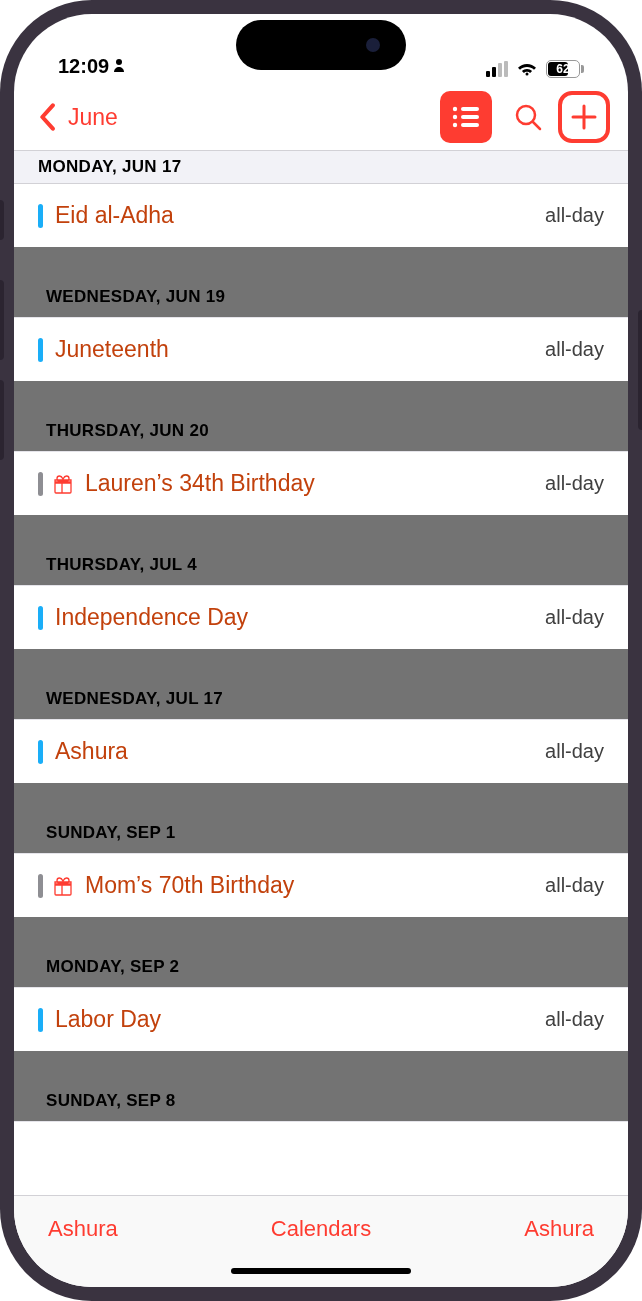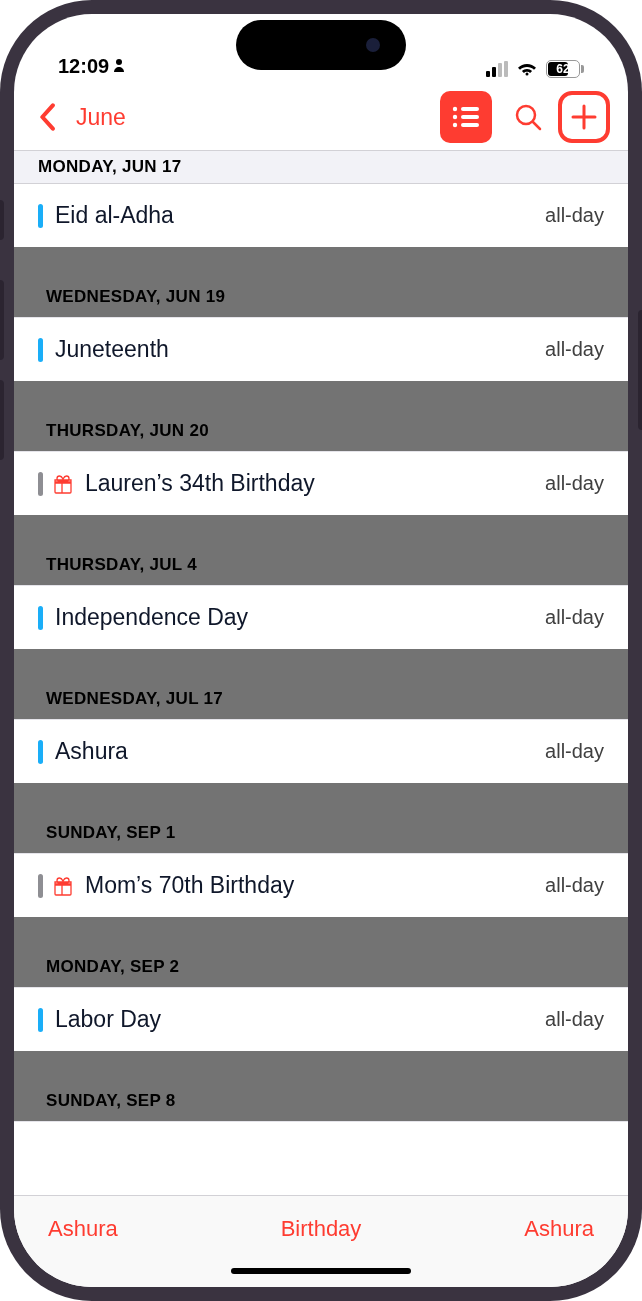--- a/index.html
+++ b/index.html
@@ -166,21 +166,21 @@
     }
     .gift-icon {
       width: 20px; height: 20px;
       color: var(--accent);
       flex-shrink: 0;
       margin-left: -2px;
     }
     .event-title {
       font-size: 23px;
       flex: 1;
-      color: #0f172a;
+      color: #c2410c;
     }
     .event-time {
       font-size: 20px;
       color: #404040;
     }
 
     
     .toolbar {
       height: 60px;
       display:flex;
@@ -245,21 +245,21 @@
           <div class="battery-tip"></div>
         </div>
       </div>
     </div>
 
     <div class="nav">
       <div class="nav-back">
         <svg width="18" height="28" viewBox="0 0 14 24">
             <path d="M12 2 L3 12 L12 22" stroke="currentColor" stroke-width="3.5" fill="none" stroke-linecap="round" stroke-linejoin="round"></path>
           </svg>
-        <span style="margin-left:20px;">June</span>
+        <span style="margin-left:12px;">June</span>
       </div>
       <div class="nav-spacer"></div>
 
       <div class="nav-btn highlighted">
         <div class="icon-box">
           <svg width="30" height="24" viewBox="0 0 30 24">
             <circle cx="4" cy="4" r="2.2" fill="currentColor"></circle>
               <rect x="10" y="2" width="18" height="4" rx="2" fill="currentColor"></rect>
             <circle cx="4" cy="12" r="2.2" fill="currentColor"></circle>
               <rect x="10" y="10" width="18" height="4" rx="2" fill="currentColor"></rect>
@@ -333,21 +333,21 @@
         <div class="event-row">
           <div class="cal-dot" style="background: rgb(26, 174, 248);"></div>
           <div class="event-title">Labor Day</div>
           <div class="event-time">all-day</div>
         </div>
         <div class="day-header plain">SUNDAY, SEP 8</div>
       </div>
 
     <div class="toolbar">
       <span>Ashura</span>
-      <span>Birthday</span>
+      <span>Calendars</span>
       <span>Ashura</span>
     </div>
     <div class="home-indicator">
         <span></span>
       </div>
 
   </div>
 </div>
 
 </body></html>

